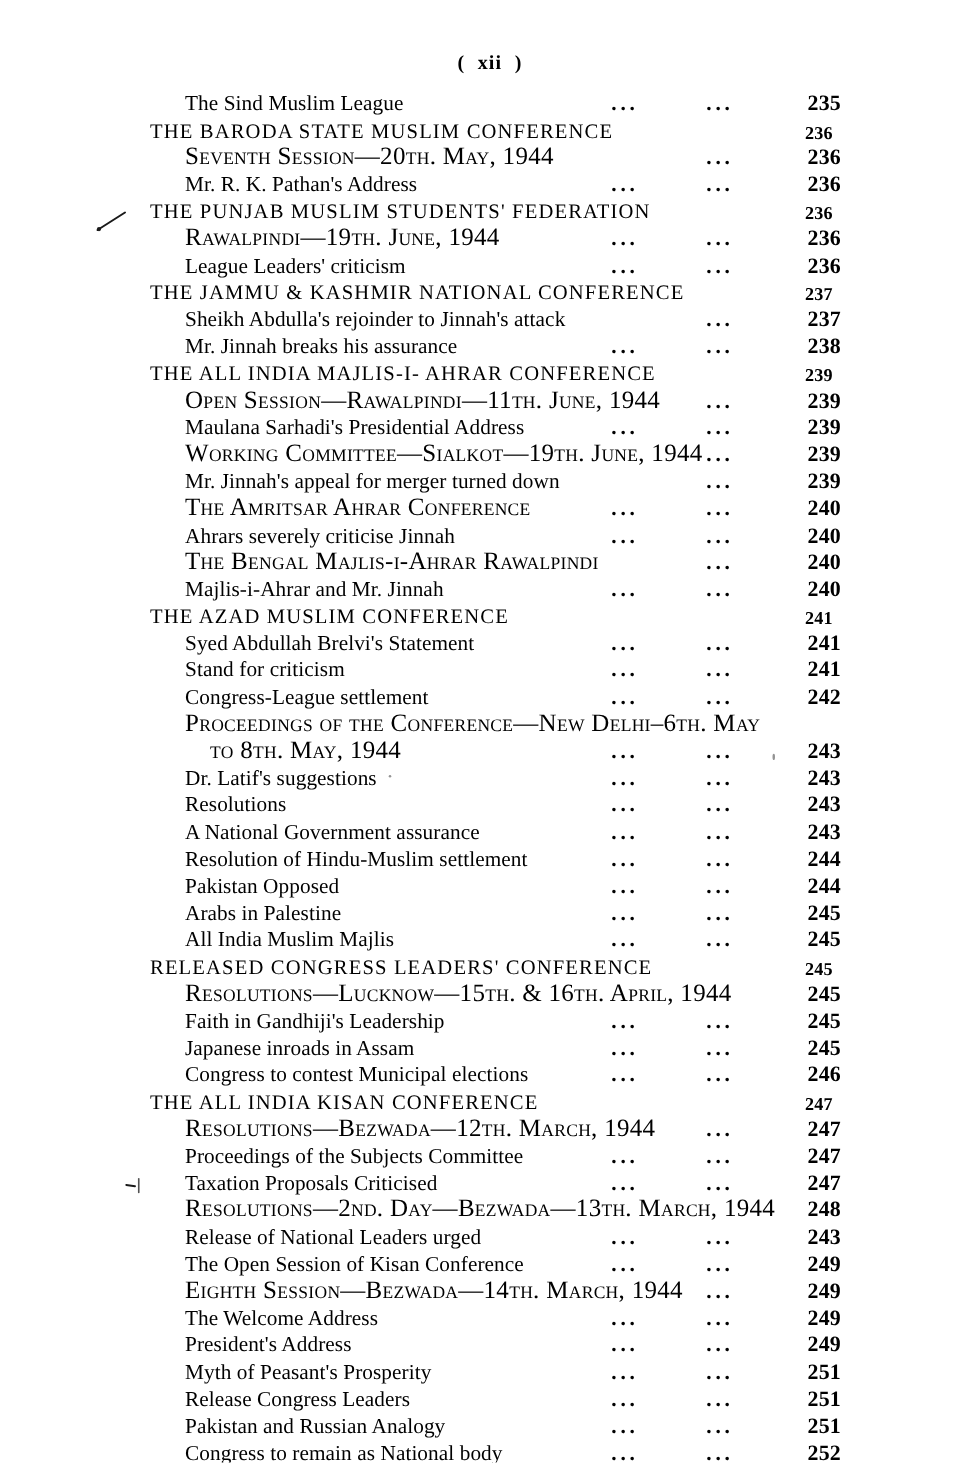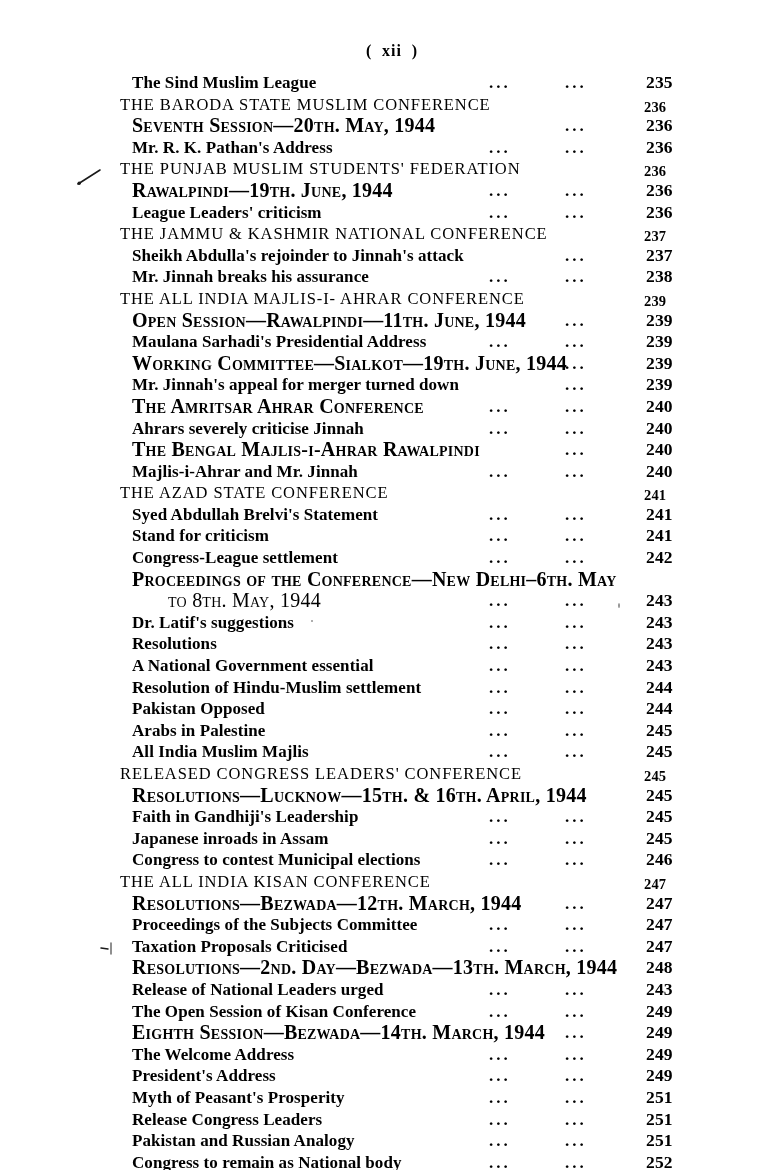--- a/index.html
+++ b/index.html
@@ -53,21 +53,21 @@
   }
 
   .label {
     position: absolute;
     top: 0;
     white-space: nowrap;
   }
 
   
   .lvl-head   .label { left: 120px; }
-  .lvl-sub    .label { left: 132px; font-weight: bold; }
+  .lvl-sub    .label { left: 148px; }
   .lvl-cont   .label { left: 168px; text-align: right; }
 
   
   .st-caps .label {
     font-size: 16.5px;
     letter-spacing: 0.055em;
     font-weight: 400;
   }
   .st-smallcaps .label {
     font-size: 20px;
@@ -233,21 +233,21 @@
         <span class="dots dots-b">...</span>
         <span class="pg">240</span>
       </div>
       <div class="row lvl-sub st-roman">
         <span class="label">Majlis-i-Ahrar and Mr. Jinnah</span>
         <span class="dots dots-a">...</span>
         <span class="dots dots-b">...</span>
         <span class="pg">240</span>
       </div>
       <div class="row lvl-head st-caps">
-        <span class="label">THE AZAD STATE CONFERENCE</span>
+        <span class="label">THE AZAD MUSLIM CONFERENCE</span>
         <span class="pg pg-small">241</span>
       </div>
       <div class="row lvl-sub st-roman">
         <span class="label">Syed Abdullah Brelvi's  Statement</span>
         <span class="dots dots-a">...</span>
         <span class="dots dots-b">...</span>
         <span class="pg">241</span>
       </div>
       <div class="row lvl-sub st-roman">
         <span class="label">Stand for criticism</span>
@@ -276,21 +276,21 @@
         <span class="dots dots-b">...</span>
         <span class="pg">243</span>
       </div>
       <div class="row lvl-sub st-roman">
         <span class="label">Resolutions</span>
         <span class="dots dots-a">...</span>
         <span class="dots dots-b">...</span>
         <span class="pg">243</span>
       </div>
       <div class="row lvl-sub st-roman">
-        <span class="label">A National Government essential</span>
+        <span class="label">A National Government assurance</span>
         <span class="dots dots-a">...</span>
         <span class="dots dots-b">...</span>
         <span class="pg">243</span>
       </div>
       <div class="row lvl-sub st-roman">
         <span class="label">Resolution of Hindu-Muslim settlement</span>
         <span class="dots dots-a">...</span>
         <span class="dots dots-b">...</span>
         <span class="pg">244</span>
       </div>

